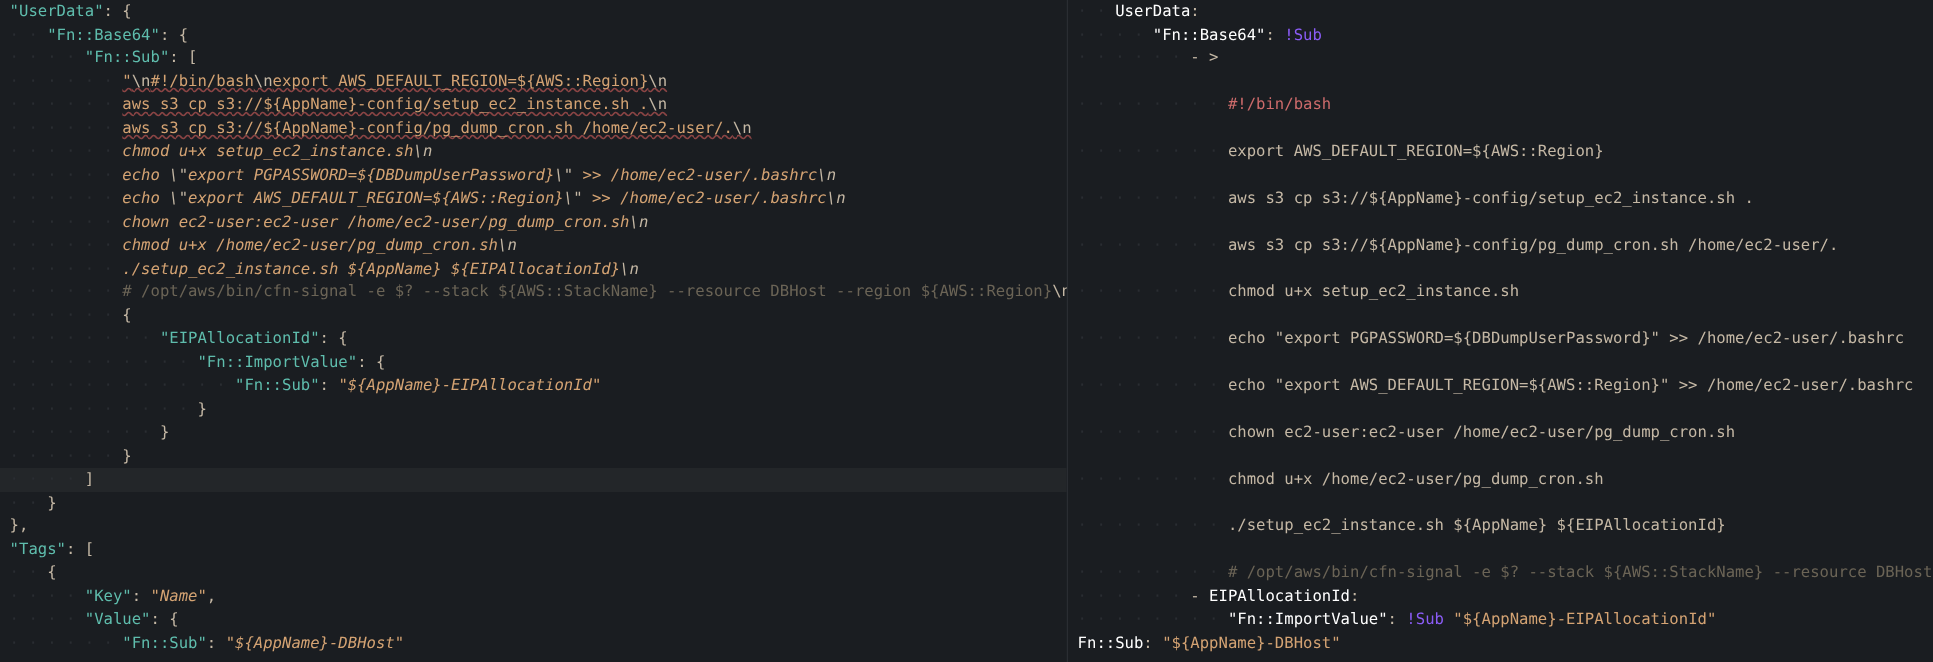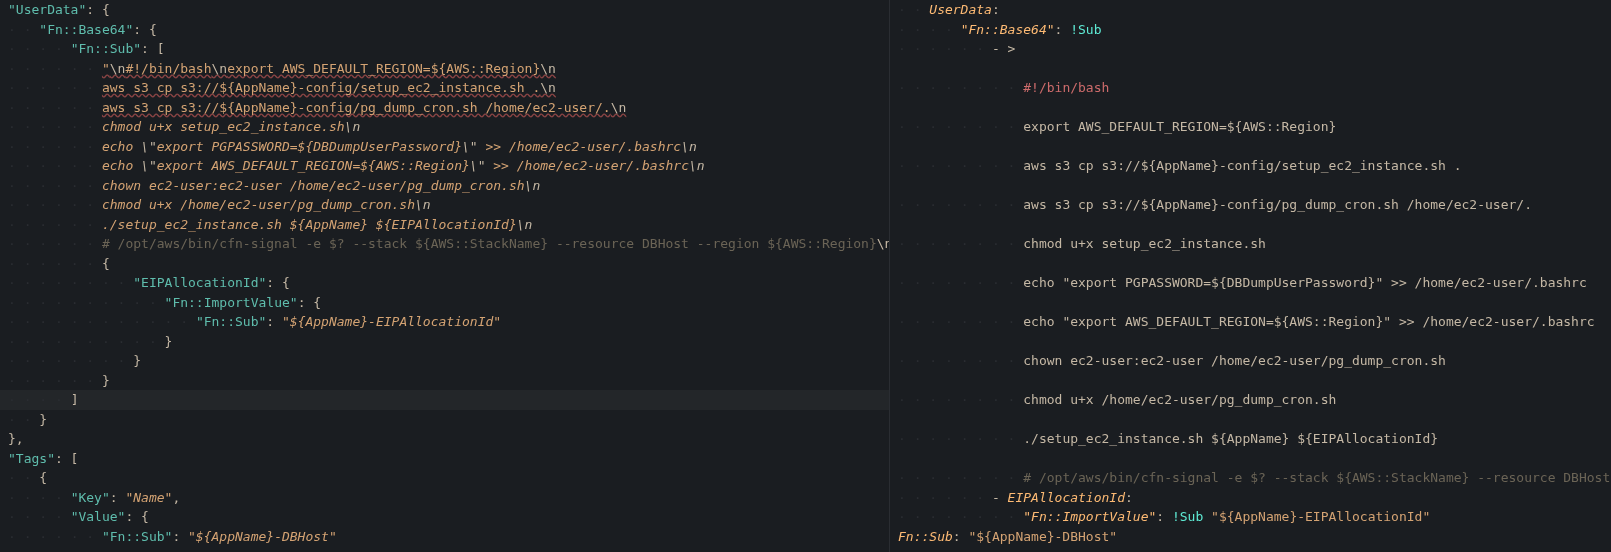--- a/index.html
+++ b/index.html
@@ -8,22 +8,22 @@
     .pane-left { width: 890px; border-right: 1px solid #2a2d32; background: #1a1d21; }
     .pane-right { flex: 1; background: #1a1d21; }
     .line { white-space: pre; line-height: 19.5px; padding-left: 8px; position: relative; }
     .line:nth-child(even) { background: rgba(255,255,255,0.005); }
     .indent-guide { color: #2a2d32; }
     .key { color: #5fbdad; }
     .punct { color: #c5b8a5; }
     .string { color: #d4a373; font-style: italic; }
     .string-err { color: #d4a373; text-decoration: underline wavy #8b4444; text-decoration-skip-ink: none; }
     .comment { color: #6b6456; }
-    .yaml-key { color: #fdba74; font-style: italic; }
-    .yaml-tag { color: #5eead4; }
+    .yaml-key { color: #ffffff; }
+    .yaml-tag { color: #8b5cf6; }
     .yaml-str { color: #d4a373; }
     .bash-shebang { color: #cd6b6b; }
     .bash-line { color: #c5b8a5; }
     .esc { color: #c5b8a5; font-weight: 500; }
     .dash { color: #c5b8a5; }
     .highlighted-line { background: #232629; }
   </style>
 </head>
 <body>
 

